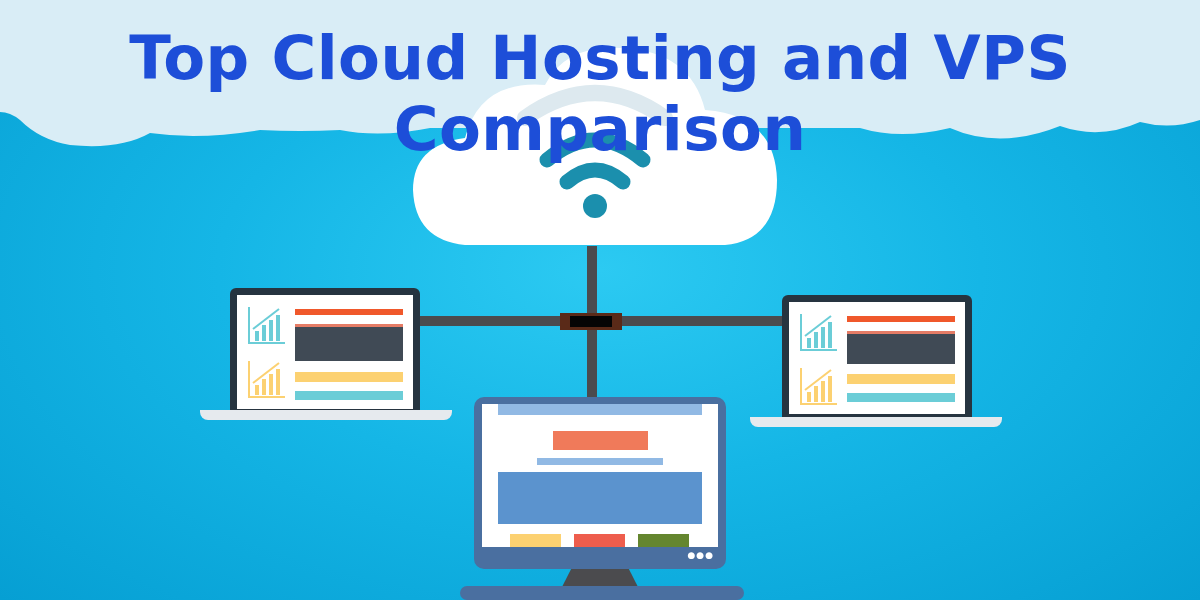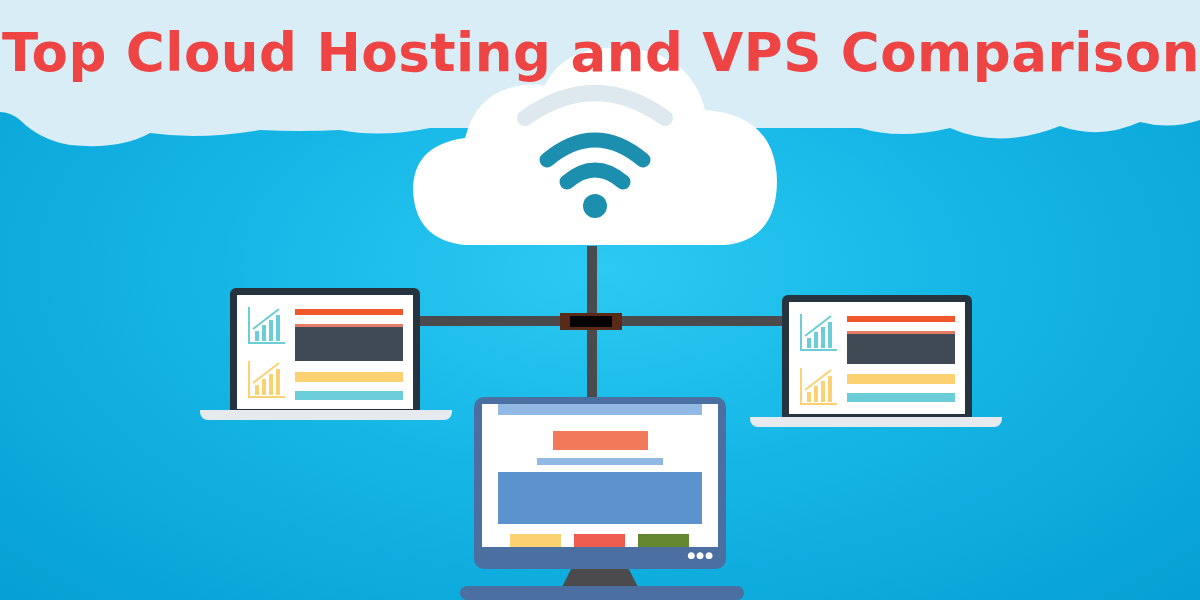--- a/index.html
+++ b/index.html
@@ -1,21 +1,21 @@
 <!DOCTYPE html>
 <html><head>
 <meta charset="utf-8">
 <style>
   html,body{margin:0;padding:0;}
   body{width:1200px;height:600px;overflow:hidden;position:relative;
     background:radial-gradient(ellipse at 50% 45%, #2ccaf2 0%, #15b6e6 45%, #069fd3 100%);
     font-family:"DejaVu Sans","Liberation Sans",sans-serif;}
   .banner{position:absolute;left:0;top:0;width:1200px;height:150px;}
-  .title{position:absolute;left:0;top:22px;width:1200px;text-align:right;
-    font-size:53px;font-weight:bold;color:#ef4444;letter-spacing:0.5px;z-index:5;}
+  .title{position:absolute;left:0;top:22px;width:1200px;text-align:center;
+    font-size:61px;font-weight:bold;color:#1d4ed8;letter-spacing:0.5px;z-index:5;}
   .abs{position:absolute;}
   .wire{position:absolute;background:#4b4b4e;}
 </style>
 </head>
 <body>
 
 <svg class="banner" viewBox="0 0 1200 150" width="1200" height="150">
   <path d="M0 0 H1200 V120 Q1170 130 1140 122 Q1100 140 1060 126 Q1000 150 950 128 Q900 140 860 128 L760 128 L430 128 Q380 138 340 130 Q300 132 260 130 Q200 140 150 133 Q120 150 70 145 Q40 140 20 120 Q10 112 0 112 Z" fill="#d9edf6"></path>
 </svg>
 

